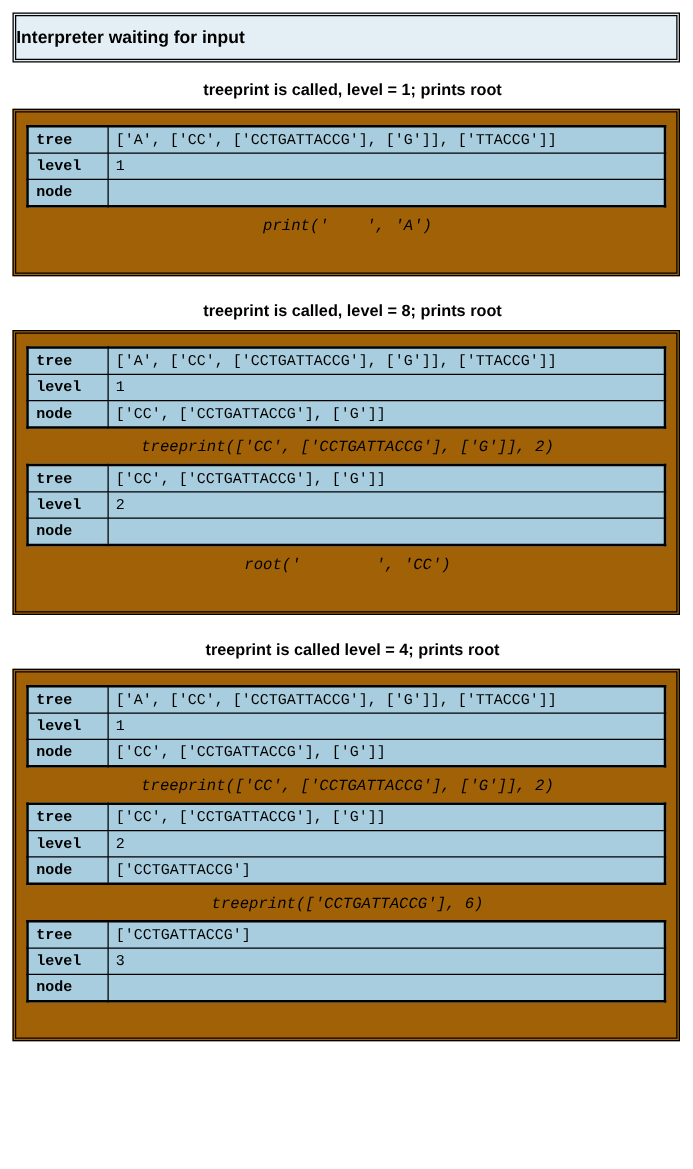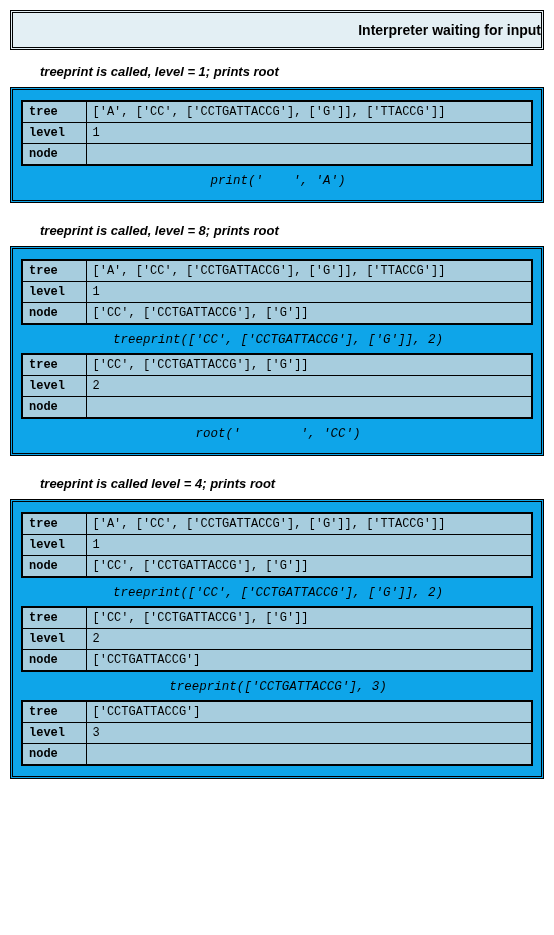--- a/index.html
+++ b/index.html
@@ -6,38 +6,38 @@
   body {
     margin: 0;
     padding: 10px;
     font-family: Arial, Helvetica, sans-serif;
     background: #fff;
     width: 554px;
   }
   .header-box {
     border: 3px double #000;
     background: #e3eff4;
-    text-align: right;
+    text-align: left;
     padding: 8px 0;
     margin-bottom: 14px;
   }
   .header-text {
     font-weight: bold;
     font-size: 14px;
   }
   .section-title {
     font-weight: bold;
-    font-style: italic;
     font-size: 13px;
-    margin: 0 0 8px 30px;
+    margin: 0 0 8px 10px;
+    text-align: center;
   }
   .frame {
     border: 3px double #000;
-    background: #0ea5e9;
-    padding: 10px 8px 6px 8px;
+    background: #a16207;
+    padding: 10px 8px 24px 8px;
     margin-bottom: 20px;
   }
   .var-table {
     width: 100%;
     border-collapse: collapse;
     border: 2.5px solid #000;
     background: #a7cdde;
     font-family: "Courier New", Courier, monospace;
     font-size: 12px;
     margin-bottom: 4px;
@@ -156,21 +156,21 @@
     <tr>
       <td class="key">level</td>
       <td>2</td>
     </tr>
     <tr>
       <td class="key">node</td>
       <td>['CCTGATTACCG']</td>
     </tr>
   </tbody>
     </table>
-  <div class="code-line">treeprint(['CCTGATTACCG'], 3)</div>
+  <div class="code-line">treeprint(['CCTGATTACCG'], 6)</div>
 
   <table class="var-table">
     <tbody>
         <tr>
       <td class="key">tree</td>
       <td>['CCTGATTACCG']</td>
     </tr>
     <tr>
       <td class="key">level</td>
       <td>3</td>

